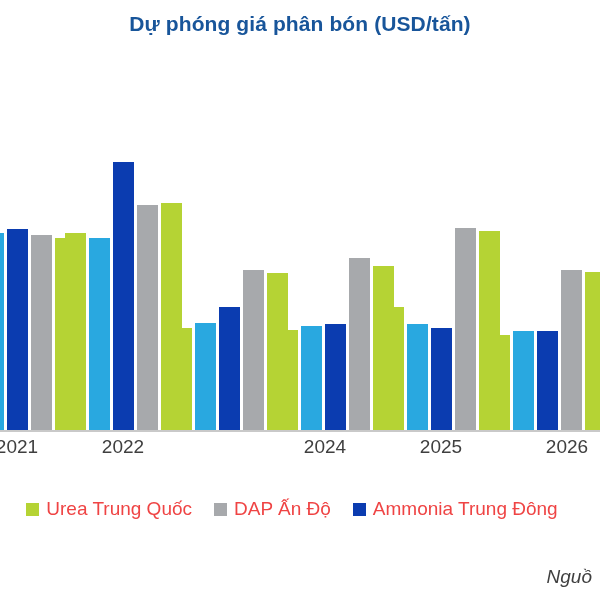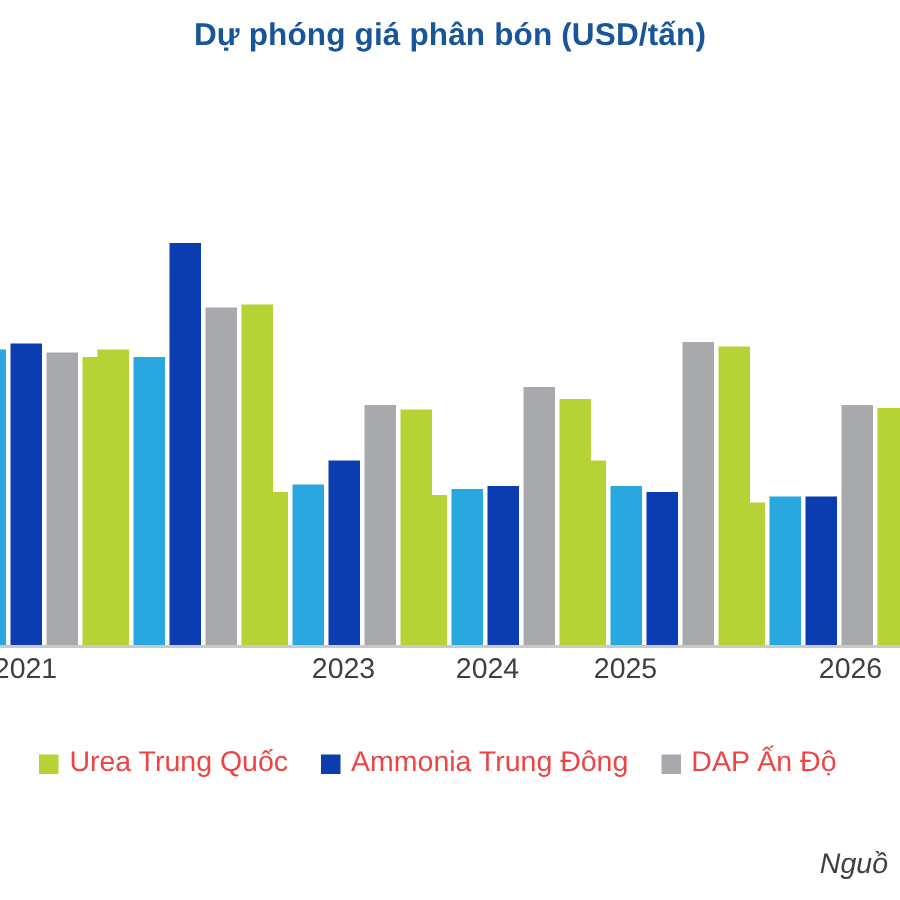--- a/index.html
+++ b/index.html
@@ -169,36 +169,36 @@
         <div class="bar" title="Ammonia Trung Đông 2026: 280" style="left: 24px; height: 98.56px; background: rgb(41, 168, 224);"></div>
         <div class="bar" title="Ammonia Trung Đông (dark) 2026: 280" style="left: 48px; height: 98.56px; background: rgb(11, 60, 176);"></div>
         <div class="bar" title="DAP Ấn Độ 2026: 455" style="left: 72px; height: 160.16px; background: rgb(167, 169, 172);"></div>
         <div class="bar" title="DAP Ấn Độ (green) 2026: 450" style="left: 96px; height: 158.4px; background: rgb(181, 211, 52);"></div>
       </div>
     </div>
 
   <div id="axis-line"></div>
   <div id="axis-labels">
       <div class="axis-label" style="left: 0px; width: 106px;">2021</div>
-      <div class="axis-label" style="left: 212px; width: 106px;">2023</div>
+      <div class="axis-label" style="left: 106px; width: 106px;">2022</div>
       <div class="axis-label" style="left: 308px; width: 106px;">2024</div>
-      <div class="axis-label" style="left: 400px; width: 106px;">2025</div>
+      <div class="axis-label" style="left: 424px; width: 106px;">2025</div>
       <div class="axis-label" style="left: 550px; width: 106px;">2026</div>
     </div>
 
   <div id="legend">
       <div class="legend-item">
         <span class="legend-swatch" style="background: rgb(181, 211, 52);"></span>
         <span class="legend-text">Urea Trung Quốc</span>
       </div>
       <div class="legend-item">
+        <span class="legend-swatch" style="background: rgb(167, 169, 172);"></span>
+        <span class="legend-text">DAP Ấn Độ</span>
+      </div>
+      <div class="legend-item">
         <span class="legend-swatch" style="background: rgb(11, 60, 176);"></span>
         <span class="legend-text">Ammonia Trung Đông</span>
       </div>
-      <div class="legend-item">
-        <span class="legend-swatch" style="background: rgb(167, 169, 172);"></span>
-        <span class="legend-text">DAP Ấn Độ</span>
-      </div>
     </div>
 
   <div id="source-note">Nguồ</div>
 
 </div>
 
 </body></html>

